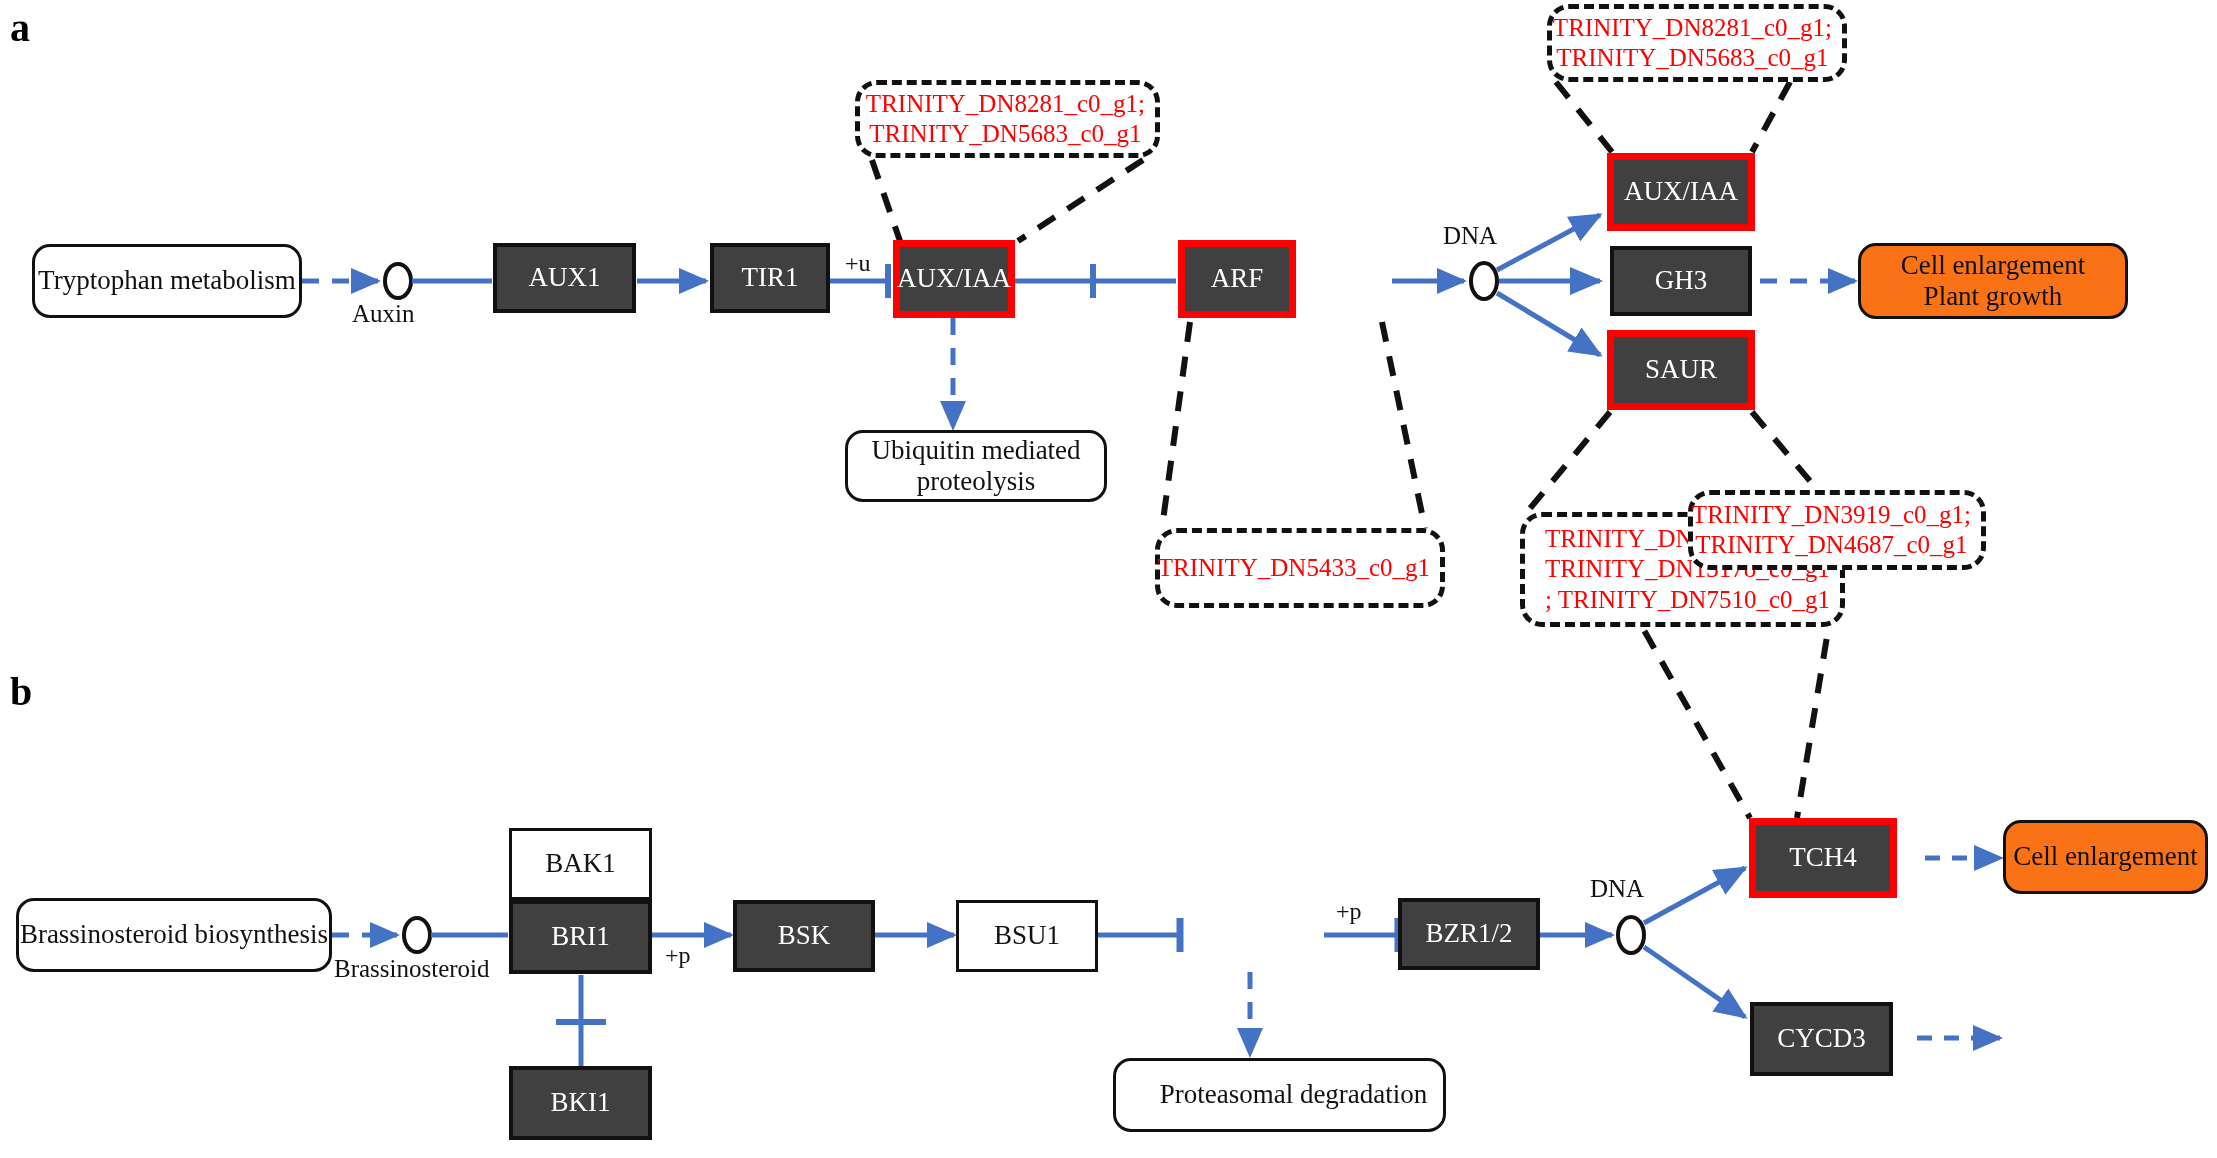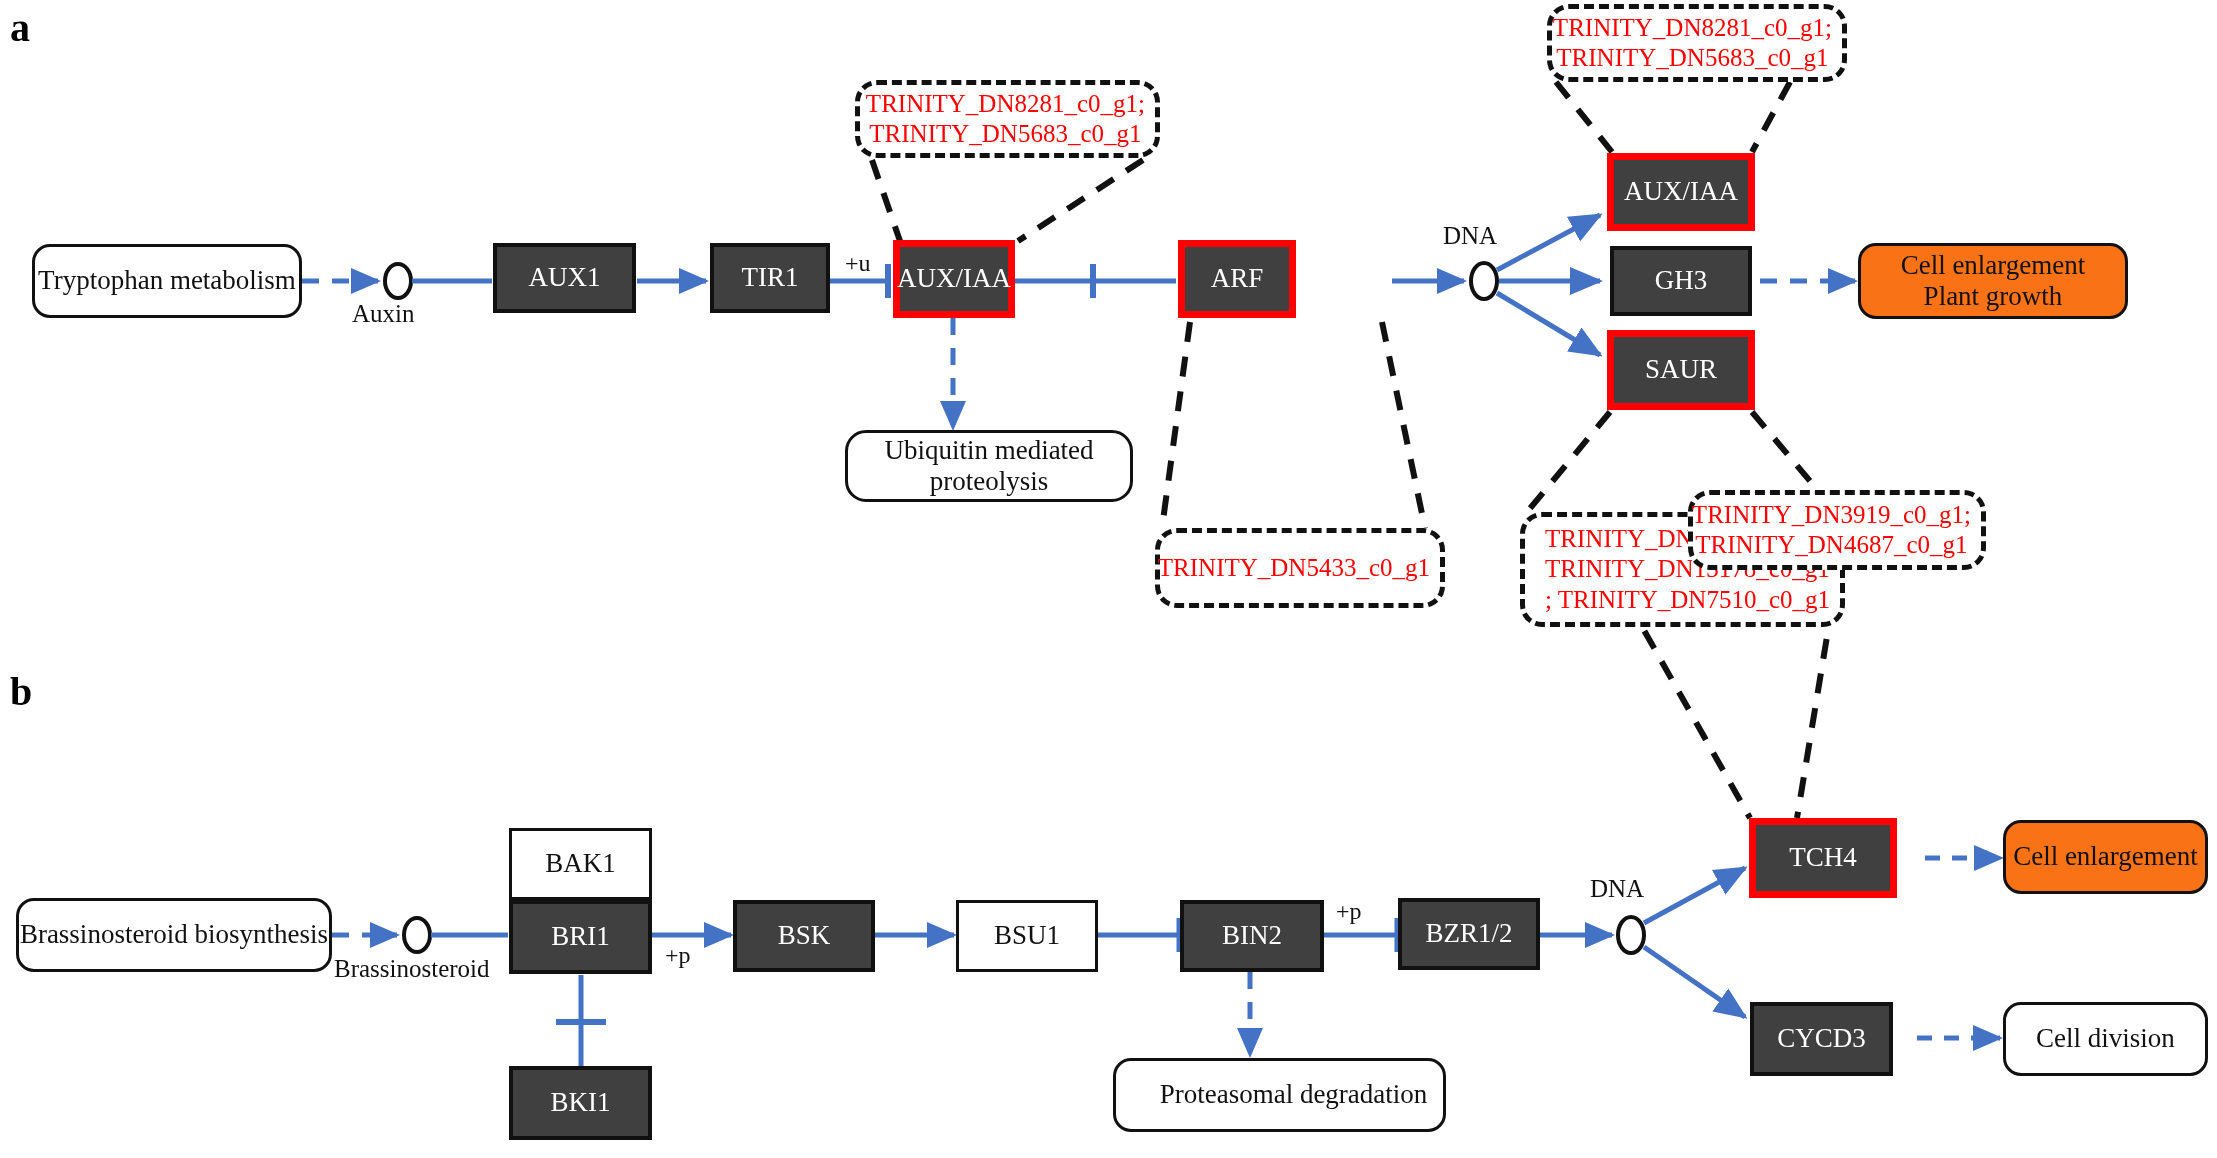--- a/index.html
+++ b/index.html
@@ -133,21 +133,21 @@
   <div class="node green hl" style="left:1178px;top:240px;width:118px;height:78px;">ARF</div>
   <div class="lbl" style="left:1443px;top:222px;">DNA</div>
 
   <div class="node green hl" style="left:1607px;top:153px;width:148px;height:78px;">AUX/IAA</div>
   <div class="node green" style="left:1610px;top:246px;width:142px;height:70px;">GH3</div>
   <div class="node green hl" style="left:1607px;top:330px;width:148px;height:80px;">SAUR</div>
 
   <div class="node yellow" style="left:1858px;top:243px;width:270px;height:76px;white-space:pre-line;">Cell enlargement
 Plant growth</div>
 
-  <div class="node round" style="left:845px;top:430px;width:288px;height:72px;border-radius:21px;">Ubiquitin mediated proteolysis</div>
+  <div class="node round" style="left:845px;top:430px;width:262px;height:72px;">Ubiquitin mediated proteolysis</div>
 
   <div class="ann" style="left:855px;top:80px;width:305px;height:78px;">
     <span>TRINITY_DN8281_c0_g1;
 TRINITY_DN5683_c0_g1</span>
   </div>
   <div class="ann" style="left:1547px;top:4px;width:300px;height:78px;">
     <span>TRINITY_DN8281_c0_g1;
 TRINITY_DN5683_c0_g1</span>
   </div>
   <div class="ann" style="left:1155px;top:528px;width:290px;height:80px;">
@@ -165,33 +165,31 @@
   <div class="lbl" style="left:334px;top:955px;">Brassinosteroid</div>
 
   <div class="node white" style="left:509px;top:828px;width:143px;height:72px;">BAK1</div>
   <div class="node green" style="left:509px;top:900px;width:143px;height:74px;">BRI1</div>
   <div class="node green" style="left:509px;top:1066px;width:143px;height:74px;">BKI1</div>
 
   <div class="lbl sm" style="left:665px;top:942px;">+p</div>
 
   <div class="node green" style="left:733px;top:900px;width:142px;height:72px;text-align:center;">BSK</div>
   <div class="node white" style="left:956px;top:900px;width:142px;height:72px;">BSU1</div>
-  <div class="node green" style="left:1180px;top:900px;width:144px;height:72px;">BIN2</div>
 
   <div class="lbl sm" style="left:1336px;top:898px;">+p</div>
 
   <div class="node green" style="left:1398px;top:898px;width:142px;height:72px;">BZR1/2</div>
   <div class="lbl" style="left:1590px;top:875px;">DNA</div>
 
   <div class="node green hl" style="left:1749px;top:818px;width:148px;height:80px;">TCH4</div>
   <div class="node green" style="left:1750px;top:1002px;width:143px;height:74px;">CYCD3</div>
 
   <div class="node round" style="left:1113px;top:1058px;width:333px;height:74px;padding-left:28px;">Proteasomal degradation</div>
 
   <div class="node yellow" style="left:2003px;top:820px;width:205px;height:74px;">Cell enlargement</div>
-  <div class="node round" style="left:2003px;top:1002px;width:205px;height:74px;">Cell division</div>
 
   <div class="ann" style="left:1688px;top:490px;width:298px;height:80px;">
     <span>TRINITY_DN3919_c0_g1;
 TRINITY_DN4687_c0_g1</span>
   </div>
 
 </div>
 
 </body></html>

